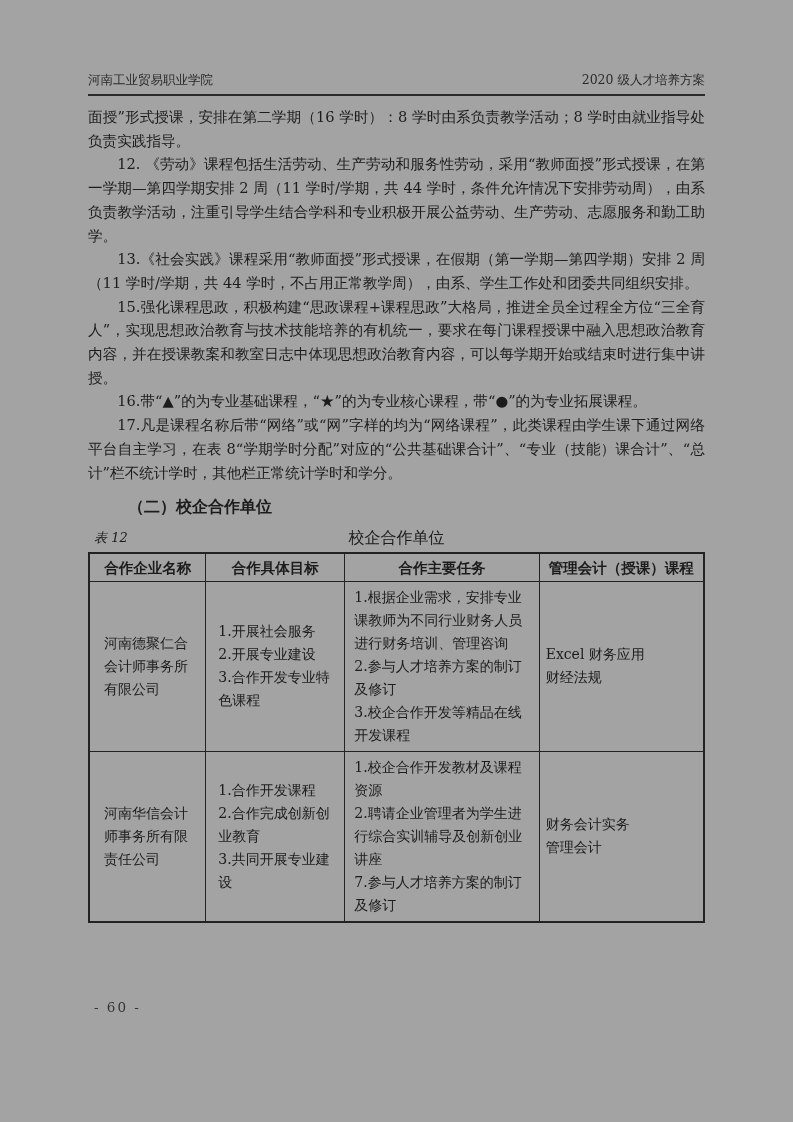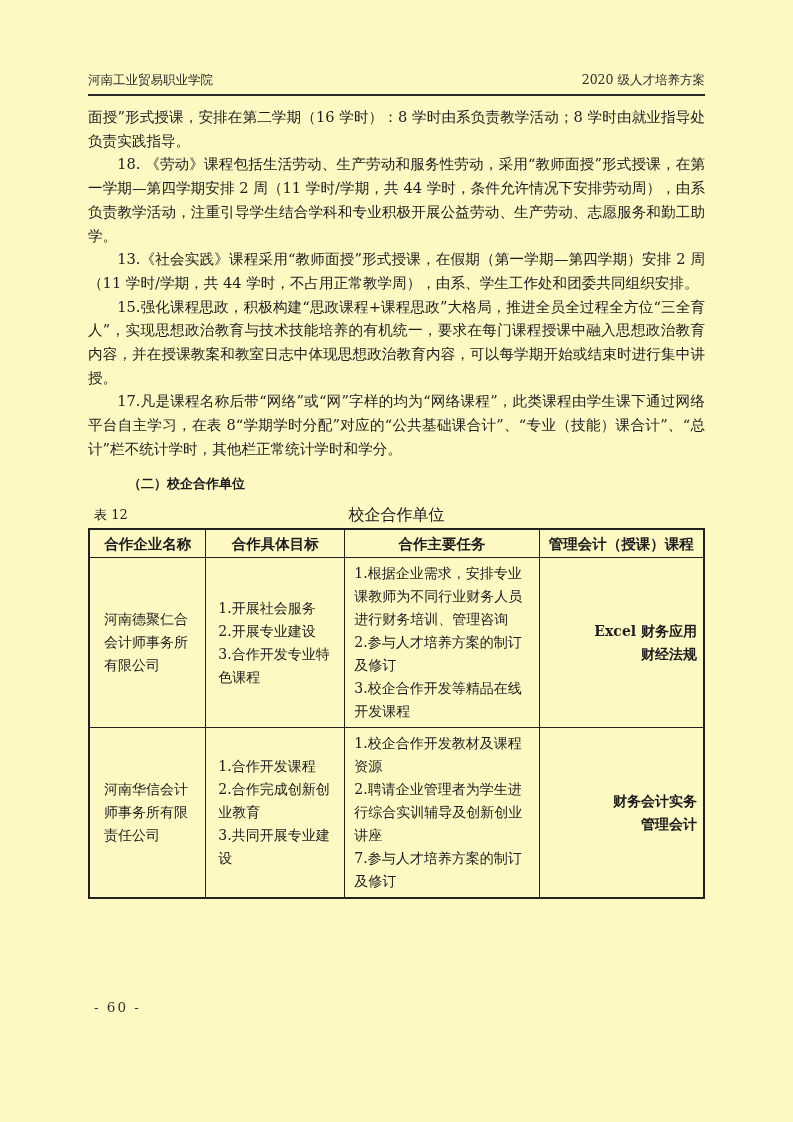--- a/index.html
+++ b/index.html
@@ -2,21 +2,21 @@
 <html><head>
 <meta charset="utf-8">
 <style>
   * { margin: 0; padding: 0; box-sizing: border-box; }
   html, body { background: #e8e8e8; }
   .page {
     position: relative;
     width: 793px;
     height: 1122px;
     margin: 0 auto;
-    background: #fef9c3;
+    background: #a3a3a3;
     font-family: "DejaVu Serif", "Liberation Serif", serif;
     color: #1c1c1c;
     overflow: hidden;
   }
   .content { padding: 0 88px; }
   .page-header {
     display: flex;
     justify-content: space-between;
     align-items: flex-end;
     padding-top: 72px;
@@ -29,35 +29,36 @@
   }
   .doc-body {
     margin-top: 9px;
     font-size: 14.6px;
     line-height: 23.7px;
     text-align: justify;
   }
   .para { text-indent: 2em; }
   .para.no-indent { text-indent: 0; }
   .section-heading {
-    font-size: 13px;
+    font-size: 16px;
     font-weight: bold;
     margin: 11px 0 7px 40px;
     text-align: left;
   }
   .caption-row {
     position: relative;
     height: 24px;
     margin-bottom: 2px;
   }
   .caption-label {
     position: absolute;
     left: 6px;
     bottom: 0;
     font-size: 13px;
+    font-style: italic;
   }
   .caption-title {
     position: absolute;
     left: 0; right: 0;
     bottom: 0;
     text-align: center;
     font-size: 16px;
     font-weight: normal;
   }
   table.coop-table {
@@ -78,21 +79,21 @@
     font-size: 14.5px;
     font-weight: bold;
     text-align: center;
     padding: 2px 2px;
   }
   .row-1 { height: 164px; }
   .row-2 { height: 148px; }
   td.company-cell { padding: 4px 12px 4px 14px; }
   td.goals-cell   { padding: 4px 6px 4px 12px; }
   td.tasks-cell   { padding: 4px 4px 4px 9px; }
-  td.courses-cell { padding: 4px 6px; text-align: right; font-weight: bold; }
+  td.courses-cell { padding: 4px 6px; text-align: left; }
   .page-footer {
     position: absolute;
     left: 94px;
     top: 999px;
     font-size: 13.5px;
     color: #333;
     letter-spacing: 2px;
   }
 </style>
 </head>
@@ -102,23 +103,24 @@
   <div class="content">
 
     <header class="page-header">
       <span>河南工业贸易职业学院</span>
       <span>2020 级人才培养方案</span>
     </header>
     <div class="header-rule"></div>
 
     <main class="doc-body">
       <p class="para no-indent">面授”形式授课，安排在第二学期（16 学时）：8 学时由系负责教学活动；8 学时由就业指导处负责实践指导。</p>
-      <p class="para">18. 《劳动》课程包括生活劳动、生产劳动和服务性劳动，采用“教师面授”形式授课，在第一学期—第四学期安排 2 周（11 学时/学期，共 44 学时，条件允许情况下安排劳动周），由系负责教学活动，注重引导学生结合学科和专业积极开展公益劳动、生产劳动、志愿服务和勤工助学。</p>
+      <p class="para">12. 《劳动》课程包括生活劳动、生产劳动和服务性劳动，采用“教师面授”形式授课，在第一学期—第四学期安排 2 周（11 学时/学期，共 44 学时，条件允许情况下安排劳动周），由系负责教学活动，注重引导学生结合学科和专业积极开展公益劳动、生产劳动、志愿服务和勤工助学。</p>
       <p class="para">13.《社会实践》课程采用“教师面授”形式授课，在假期（第一学期—第四学期）安排 2 周（11 学时/学期，共 44 学时，不占用正常教学周），由系、学生工作处和团委共同组织安排。</p>
       <p class="para">15.强化课程思政，积极构建“思政课程+课程思政”大格局，推进全员全过程全方位“三全育人”，实现思想政治教育与技术技能培养的有机统一，要求在每门课程授课中融入思想政治教育内容，并在授课教案和教室日志中体现思想政治教育内容，可以每学期开始或结束时进行集中讲授。</p>
+      <p class="para">16.带“▲”的为专业基础课程，“★”的为专业核心课程，带“●”的为专业拓展课程。</p>
       <p class="para">17.凡是课程名称后带“网络”或“网”字样的均为“网络课程”，此类课程由学生课下通过网络平台自主学习，在表 8“学期学时分配”对应的“公共基础课合计”、“专业（技能）课合计”、“总计”栏不统计学时，其他栏正常统计学时和学分。</p>
 
       <h3 class="section-heading">（二）校企合作单位</h3>
 
       <div class="caption-row">
         <span class="caption-label">表 12</span>
         <span class="caption-title">校企合作单位</span>
       </div>
 
       <table class="coop-table">

